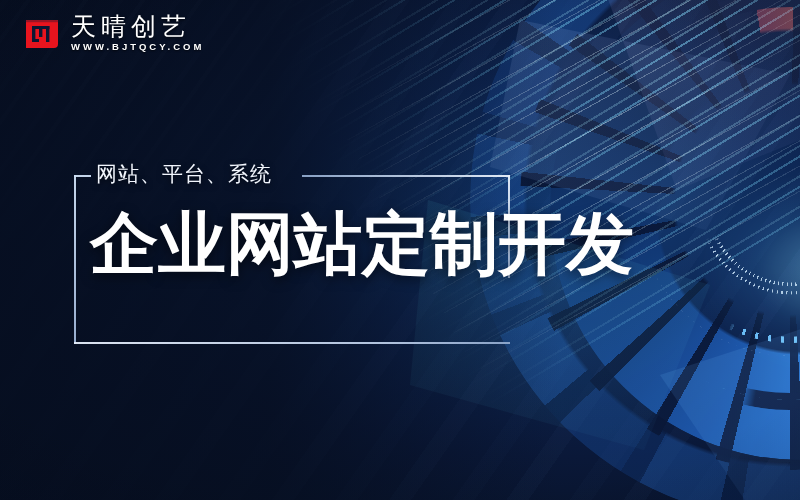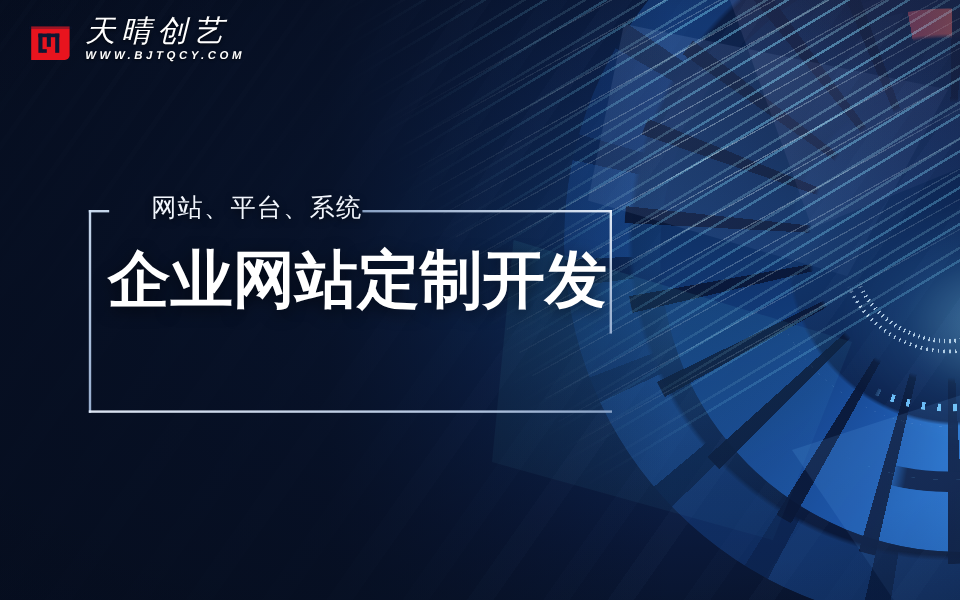--- a/index.html
+++ b/index.html
@@ -192,21 +192,21 @@
     position:absolute;inset:0;
     background:linear-gradient(90deg,rgba(6,14,32,0.92) 0%,rgba(6,14,32,0.80) 34%,rgba(6,14,32,0.34) 54%,rgba(6,14,32,0) 70%);
   }
   .vignette{
     position:absolute;inset:0;
     background:radial-gradient(130% 110% at 50% 50%,transparent 46%,rgba(3,8,20,.55) 100%);
     pointer-events:none;
   }
 
   
-  .logo{position:absolute;left:24px;top:14px;display:flex;align-items:flex-end;gap:11px;font-style:italic;}
+  .logo{position:absolute;left:24px;top:14px;display:flex;align-items:flex-start;gap:11px;}
   .logo-mark{width:36px;height:36px;flex:0 0 36px;}
   .logo-txt{display:flex;flex-direction:column;gap:3px;}
   .logo-cn{
     font-size:25px;line-height:1;color:#ffffff;letter-spacing:5px;font-weight:400;
     text-shadow:0 1px 3px rgba(0,0,0,.7);
   }
   .logo-en{
     font-size:9.5px;line-height:1;color:#ffffff;letter-spacing:3.0px;font-weight:700;
     text-shadow:0 1px 2px rgba(0,0,0,.7);
   }
@@ -219,25 +219,25 @@
   .f-bl{position:absolute;left:0;bottom:0;width:100%;height:2px;
         background:linear-gradient(90deg,#e6eefb,#b9cbe6 72%,#8fa8cc);opacity:.95;}
   .f-tr{position:absolute;right:0;top:0;width:208px;height:2px;
         background:linear-gradient(90deg,#8fa8cc,#e9f1fc);opacity:.95;}
   .f-vr{position:absolute;right:0;top:0;width:2px;height:103px;
         background:linear-gradient(180deg,#e9f1fc,#9db4d6);opacity:.95;}
 
   .eyebrow{
     position:absolute;left:96px;top:163px;
     font-size:21px;line-height:1;color:#f2f6fd;letter-spacing:1px;font-weight:400;
-    text-shadow:0 2px 6px rgba(0,0,0,.6);white-space:nowrap;margin-left:30px;
+    text-shadow:0 2px 6px rgba(0,0,0,.6);white-space:nowrap;
   }
   .headline{
     position:absolute;left:90px;top:206px;
-    font-size:52px;line-height:1.1;color:#ffffff;font-weight:700;letter-spacing:0px;
+    font-size:68px;line-height:1.1;color:#ffffff;font-weight:700;letter-spacing:0px;
     text-shadow:0 3px 12px rgba(0,0,0,.55);white-space:nowrap;
   }
   .subline{
     position:absolute;left:93px;top:290px;
     font-size:25px;line-height:1;color:#eef3fb;font-weight:400;letter-spacing:1px;
     text-shadow:0 2px 7px rgba(0,0,0,.6);white-space:nowrap;
   }
 </style>
 </head>
 <body>

